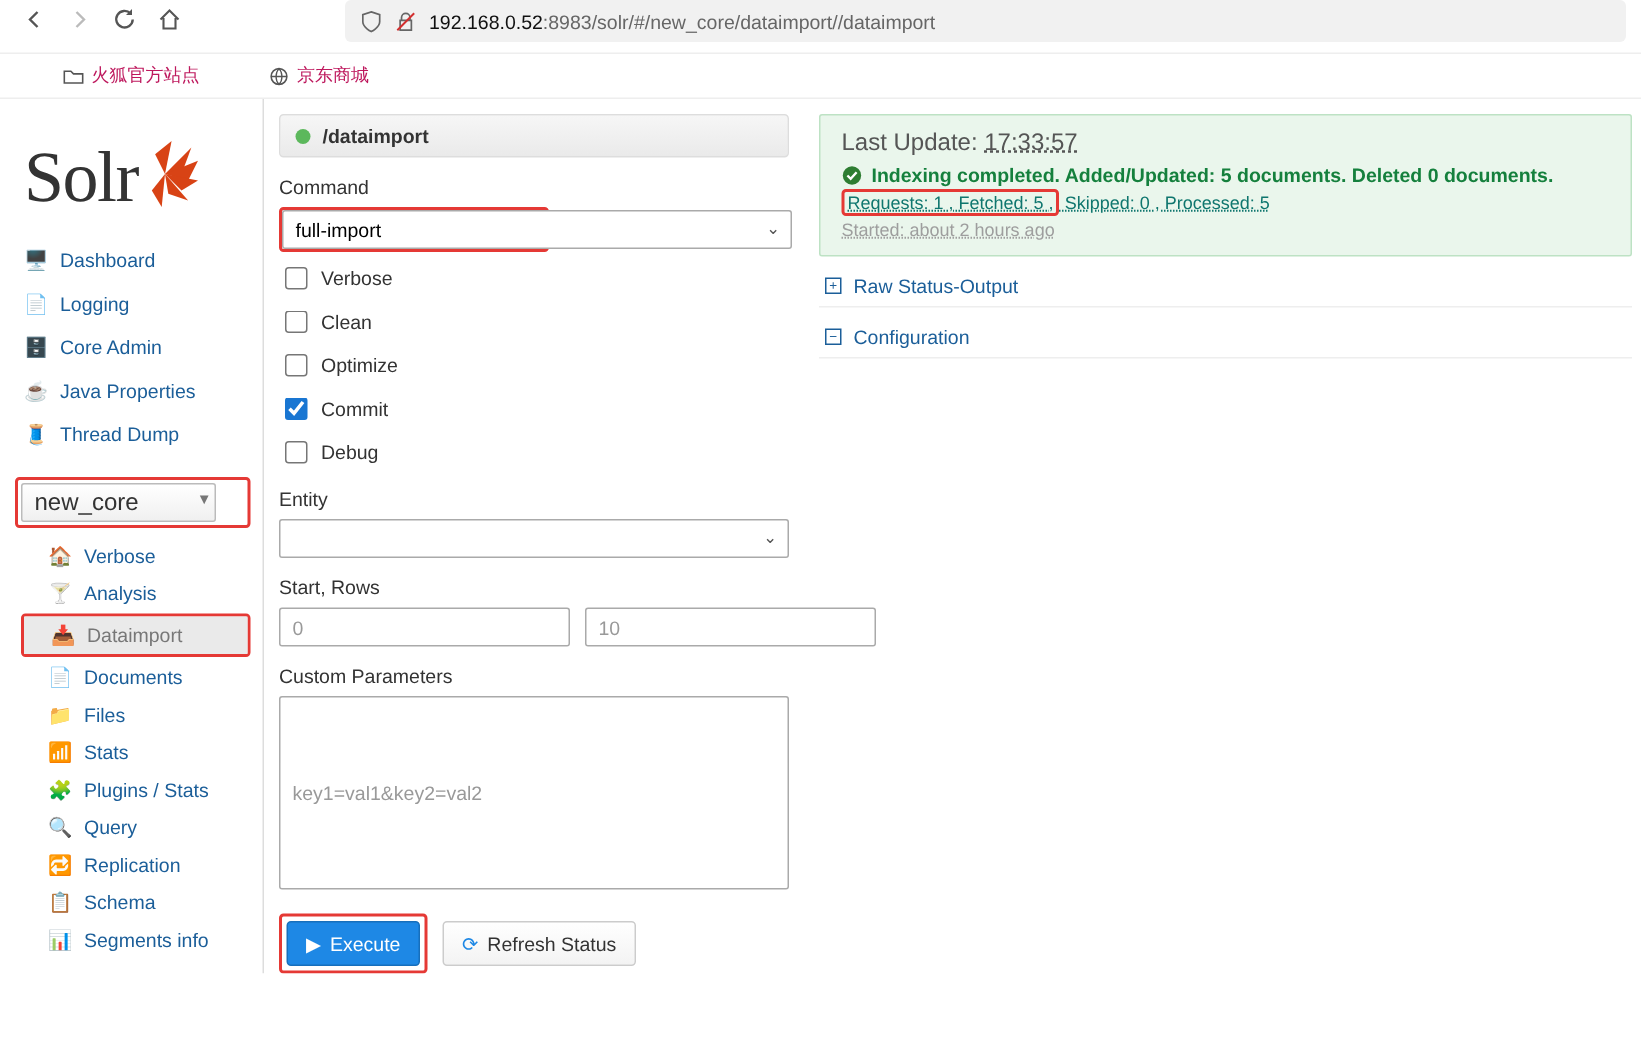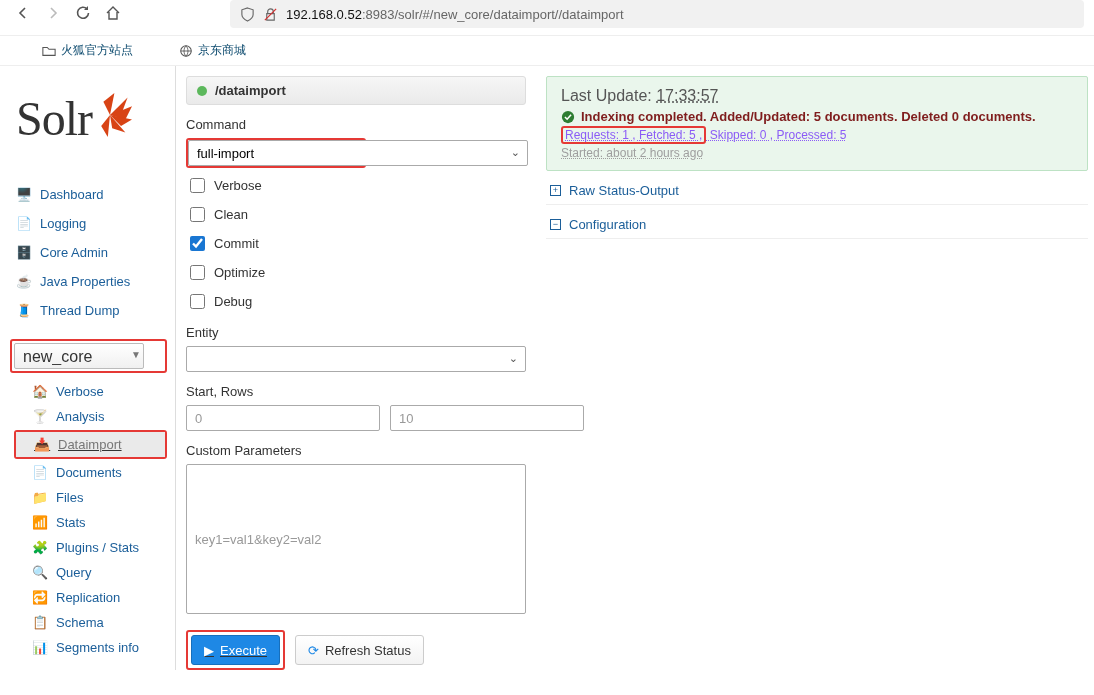--- a/index.html
+++ b/index.html
@@ -5,40 +5,40 @@
   * { box-sizing: border-box; }
   body { margin:0; font-family: Arial, Helvetica, sans-serif; font-size:13px; color:#333; background:#fff; width:1094px; }
   
   .browser-bar { height:36px; display:flex; padding:0 10px; gap:4px; border-bottom:1px solid #eee; }
   .browser-bar .nav-btn { width:26px; height:26px; display:flex; align-items:center; justify-content:center; color:#555; border-radius:4px; }
   .browser-bar .nav-btn.disabled { color:#bbb; }
   .url-area { flex:1; background:#f1f1f1; border-radius:4px; height:28px; display:flex; align-items:center; padding:0 10px; gap:8px; margin-left:100px; }
   .url-text { color:#666; }
   .url-text .host-dark { color:#111; }
   .bookmark-bar { height:30px; display:flex; align-items:center; padding:0 10px; gap:14px; font-size:12px; color:#333; border-bottom:1px solid #eee; }
-  .bm { display:flex; align-items:center; gap:5px; color:#0c4a6e;padding-left:32px; }
+  .bm { display:flex; align-items:center; gap:5px; color:#be185d;padding-left:32px; }
 
   
   .solr { display:flex; }
   .sidebar { width:175px; padding:10px 8px 10px 10px; display:flex; flex-direction:column; }
-  .logo-row { display:flex; align-items:center; gap:0px; margin:15px 0 34px 6px; }
+  .logo-row { display:flex; align-items:flex-end; gap:0px; margin:15px 0 13px 6px; }
   .logo-text { font-size:48px; font-family: Georgia, serif; letter-spacing:-1px; color:#333; font-weight:400;}
   .nav-list { display:flex; flex-direction:column; }
   .nav-item { display:flex; align-items:center; gap:8px; padding:7px 6px; color:#1b5e99; cursor:pointer; font-size:13px; }
   .nav-item .ico { width:16px; text-align:center; }
   .core-select-wrap { margin:14px 0 6px; position:relative; }
   .core-select { width:130px; height:26px; border:1px solid #bbb; border-radius:2px; padding:0 22px 0 8px; background:#f8f8f8 linear-gradient(#fff,#f0f0f0); color:#333; font-size:16px; appearance:none; }
   .core-caret { position:absolute; right:22px; top:6px; color:#777; pointer-events:none; font-size:10px;}
   .sub-nav { display:flex; flex-direction:column; margin-left:4px; }
   .sub-item { display:flex; align-items:center; gap:8px; padding:5px 6px 5px 18px; color:#1b5e99; cursor:pointer; font-size:13px; }
   .sub-item.active { background:#eaeaea; color:#777; }
   .sub-item .ico { width:16px; text-align:center; }
 
   
-  .hl-red { border:2px solid #e53935; border-radius:3px;text-decoration:underline; }
+  .hl-red { border:2px solid #e53935; border-radius:3px; }
 
   .content { flex:1; background:#fff; border-left:1px solid #ddd; padding:10px 0 0 0; display:flex; gap:20px;justify-content:space-between; }
   .col-left { width:350px; padding-left:10px; display:flex; flex-direction:column; gap:6px; }
   .col-right { flex:1; padding-right:6px; }
 
   .path-bar { background:linear-gradient(#f6f6f6,#eaeaea); border:1px solid #ddd; border-radius:3px; padding:6px 10px; display:flex; align-items:center; gap:8px; font-weight:bold; color:#333; }
   .green-dot { width:10px; height:10px; border-radius:50%; background:#5cb85c; display:inline-block; }
 
   .field-label { color:#333; margin-top:6px; }
   .sel { width:100%; height:26px; border:1px solid #aaa; border-radius:2px; padding:0 22px 0 8px; background:#fff; font-size:13px; appearance:none; }
@@ -51,22 +51,22 @@
   .tin::placeholder { color:#999; }
   .btn-row { display:flex; gap:10px; margin-top:10px; align-items:center;}
   .btn { height:30px; border:1px solid #ccc; border-radius:3px; padding:0 12px; display:flex; align-items:center; gap:6px; font-size:13px; background:linear-gradient(#fff,#f3f3f3); color:#333; cursor:pointer;}
   .btn.primary { background:#1e88e5; color:#fff; border-color:#176fbc;}
   .chk-auto { display:flex; align-items:center; gap:6px; margin-top:10px;}
 
   
   .status-box { background:#eaf6ec; border:1px solid #bde2c4; border-radius:2px; padding:10px 14px; position:relative; }
   .last-upd { color:#555; font-size:16px; }
   .last-upd .t { text-decoration: underline dotted; }
-  .stat-main { color:#7f1d1d; font-weight:bold; margin-top:4px; display:flex; align-items:center; gap:6px;}
-  .stat-grey { color:#8b5cf6; font-size:12px; margin-top:4px;}
+  .stat-main { color:#15803d; font-weight:bold; margin-top:4px; display:flex; align-items:center; gap:6px;}
+  .stat-grey { color:#0f766e; font-size:12px; margin-top:4px;}
   .stat-grey .rf { text-decoration: underline dotted; }
   .started { color:#9e9e9e; font-size:12px; margin-top:4px; text-decoration: underline dotted;}
   .panel-row { display:flex; align-items:center; gap:8px; color:#1b5e99; padding:12px 4px 6px 4px; border-bottom:1px solid #eee; cursor:pointer;}
   .sq { width:11px; height:11px; border:1px solid #1b5e99; font-size:9px; line-height:9px; text-align:center; color:#1b5e99;}
   svg { display:block; }
 </style>
 </head>
 <body>
 
 <div class="browser-bar">
@@ -235,26 +235,26 @@
 
       <div class="chk-row">
           <input type="checkbox" style="">
           <span>Verbose</span>
         </div>
       <div class="chk-row">
           <input type="checkbox" style="">
           <span>Clean</span>
         </div>
       <div class="chk-row">
+          <input type="checkbox" style="">
+          <span>Optimize</span>
+        </div>
+      <div class="chk-row">
           <input type="checkbox" checked="" style="">
           <span>Commit</span>
-        </div>
-      <div class="chk-row">
-          <input type="checkbox" style="">
-          <span>Optimize</span>
         </div>
       <div class="chk-row">
           <input type="checkbox" style="">
           <span>Debug</span>
         </div>
 
       <div class="field-label">Entity</div>
       <div class="sel-wrap">
         <select class="sel"><option></option></select>
         <span class="caret">⌄</span>

